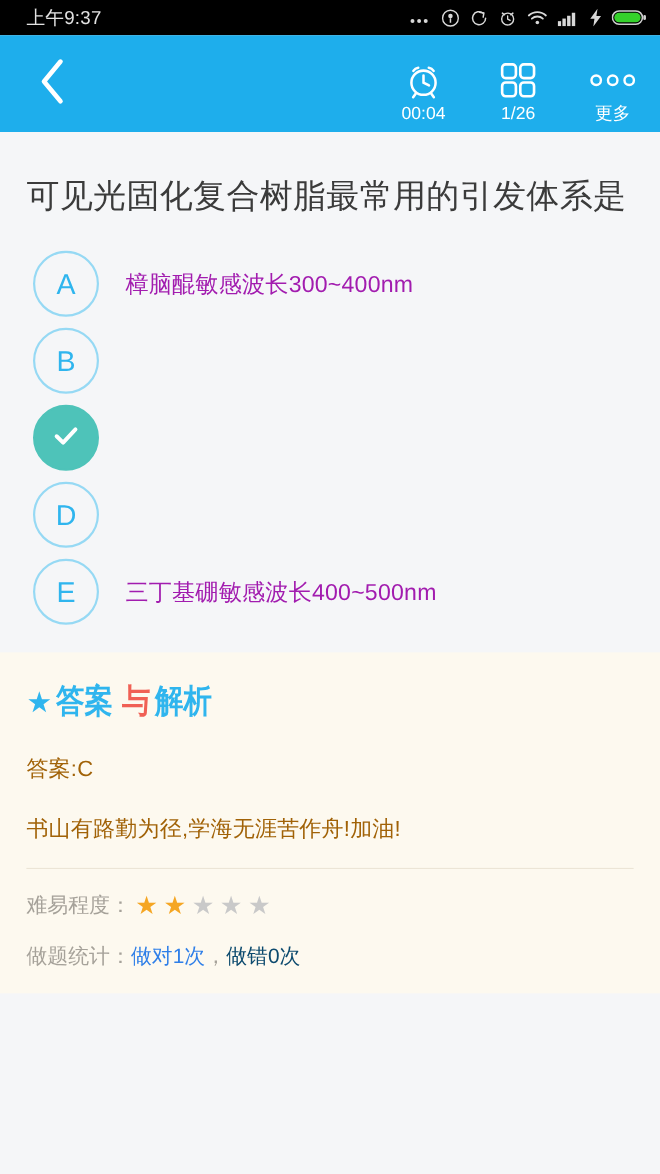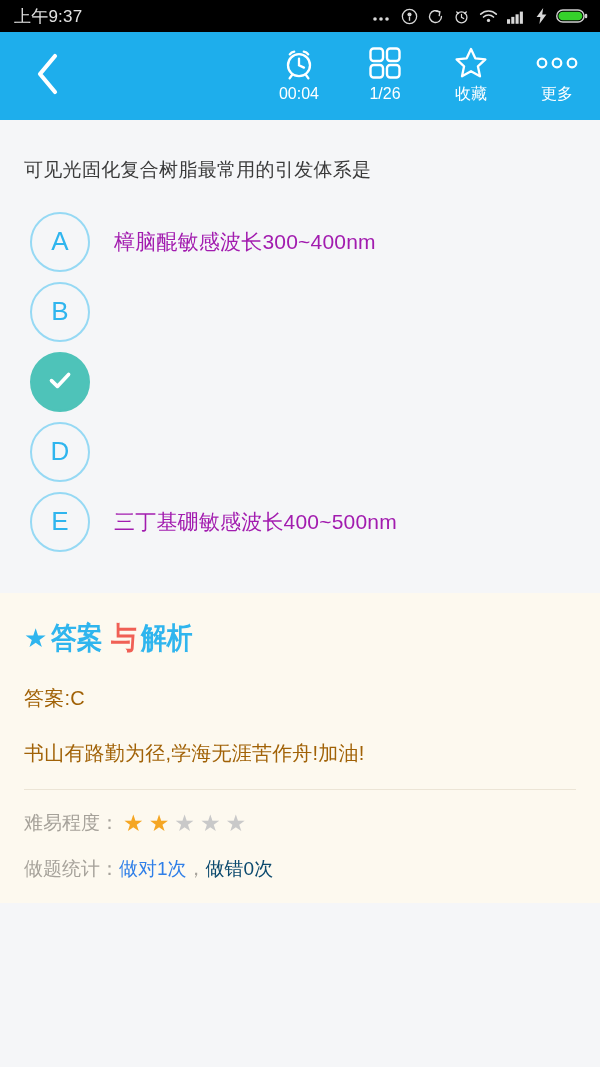--- a/index.html
+++ b/index.html
@@ -8,49 +8,49 @@
     background: #f5f6f8;
     font-family: "Liberation Sans", "DejaVu Sans", sans-serif;
     overflow: hidden;
   }
   .screen { position: relative; width: 600px; height: 1067px; background: #f5f6f8; }
 
   
   .statusbar {
     height: 32px; background: #000; color: #d8d8d8;
     display: flex; align-items: center; justify-content: space-between;
-    padding: 0 12px 0 14px;
+    padding: 0 12px 0 24px;
   }
   .status-time { font-size: 17px; color: #e2e2e2; letter-spacing: .2px; }
   .status-icons { display: flex; align-items: center; gap: 9px; }
   .status-icons svg { display: block; }
 
   
   .header {
     height: 88px; background: #1eaeec; position: relative;
     display: flex; align-items: flex-start;
   }
   .back-btn {
     width: 96px; height: 88px; display: flex;
     align-items: center; justify-content: center;
   }
   .header-actions {
-    position: absolute; right: 0; top: 5px; height: 64px;
-    display: flex; align-items: center;
+    position: absolute; right: 0; top: 16px; height: 64px;
+    display: flex; align-items: flex-end;
   }
   .hact {
     width: 86px; display: flex; flex-direction: column;
     align-items: center; justify-content: center; padding-top: 6px;
   }
   .hact .glyph { height: 40px; display: flex; align-items: center; justify-content: center; }
   .hact .lbl { font-size: 16px; color: #ffffff; margin-top: 3px; line-height: 1; }
 
   
   .question {
-    padding: 36px 24px 0 24px; font-size: 19px; color: #3b3b3b;
+    padding: 36px 24px 0 24px; font-size: 30px; color: #3b3b3b;
     line-height: 1.5; letter-spacing: .3px;
   }
 
   
   .options { padding: 22px 0 0 0; }
   .opt { display: flex; align-items: center; height: 70px; padding-left: 30px; }
   .bubble {
     width: 60px; height: 60px; border-radius: 50%;
     display: flex; align-items: center; justify-content: center;
     flex: 0 0 60px;
@@ -181,28 +181,20 @@
           <svg width="34" height="34" viewBox="0 0 34 34">
               <rect x="2.5" y="2.5" width="12.5" height="12.5" rx="3.2" fill="none" stroke="#fff" stroke-width="2.4"></rect>
               <rect x="19" y="2.5" width="12.5" height="12.5" rx="3.2" fill="none" stroke="#fff" stroke-width="2.4"></rect>
               <rect x="2.5" y="19" width="12.5" height="12.5" rx="3.2" fill="none" stroke="#fff" stroke-width="2.4"></rect>
               <rect x="19" y="19" width="12.5" height="12.5" rx="3.2" fill="none" stroke="#fff" stroke-width="2.4"></rect>
             </svg>
         </span>
         <span class="lbl">1/26</span>
       </div>
 
-      <div class="hact">
-        <span class="glyph">
-          <svg width="36" height="34" viewBox="0 0 36 34">
-              <path d="M18 3 L22.3 12.3 L32.4 13.4 L24.9 20.3 L27 30.3 L18 25.2 L9 30.3 L11.1 20.3 L3.6 13.4 L13.7 12.3 Z" fill="none" stroke="#fff" stroke-width="2.3" stroke-linejoin="round"></path>
-            </svg>
-        </span>
-        <span class="lbl">收藏</span>
-      </div>
 
       <div class="hact">
         <span class="glyph">
           <svg width="44" height="18" viewBox="0 0 44 18">
               <circle cx="7" cy="9" r="4.3" fill="none" stroke="#fff" stroke-width="2.2"></circle>
               <circle cx="22" cy="9" r="4.3" fill="none" stroke="#fff" stroke-width="2.2"></circle>
               <circle cx="37" cy="9" r="4.3" fill="none" stroke="#fff" stroke-width="2.2"></circle>
             </svg>
         </span>
         <span class="lbl">更多</span>

